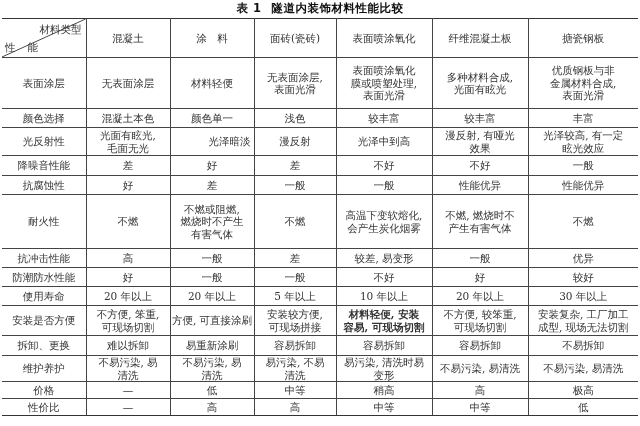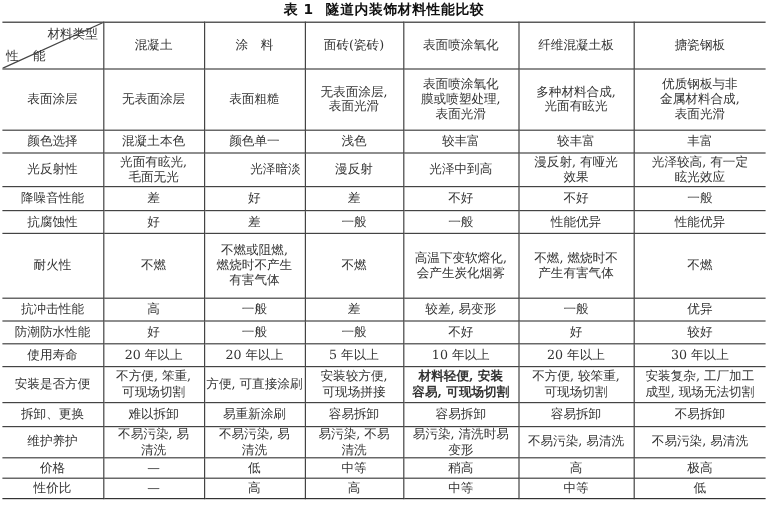--- a/index.html
+++ b/index.html
@@ -52,21 +52,21 @@
       <td>混凝土</td>
       <td>涂　料</td>
       <td>面砖(瓷砖)</td>
       <td>表面喷涂氧化</td>
       <td>纤维混凝土板</td>
       <td>搪瓷钢板</td>
     </tr>
   <tr style="height: 51px;">
         <td>表面涂层</td>
         <td style="white-space: pre-line;">无表面涂层</td>
-        <td style="white-space: pre-line;">表面粗糙</td>
+        <td style="white-space: pre-line;">材料轻便</td>
         <td style="white-space: pre-line;">无表面涂层,
 表面光滑</td>
         <td style="white-space: pre-line;">表面喷涂氧化
 膜或喷塑处理,
 表面光滑</td>
         <td style="white-space: pre-line;">多种材料合成,
 光面有眩光</td>
         <td style="white-space: pre-line;">优质钢板与非
 金属材料合成,
 表面光滑</td>

